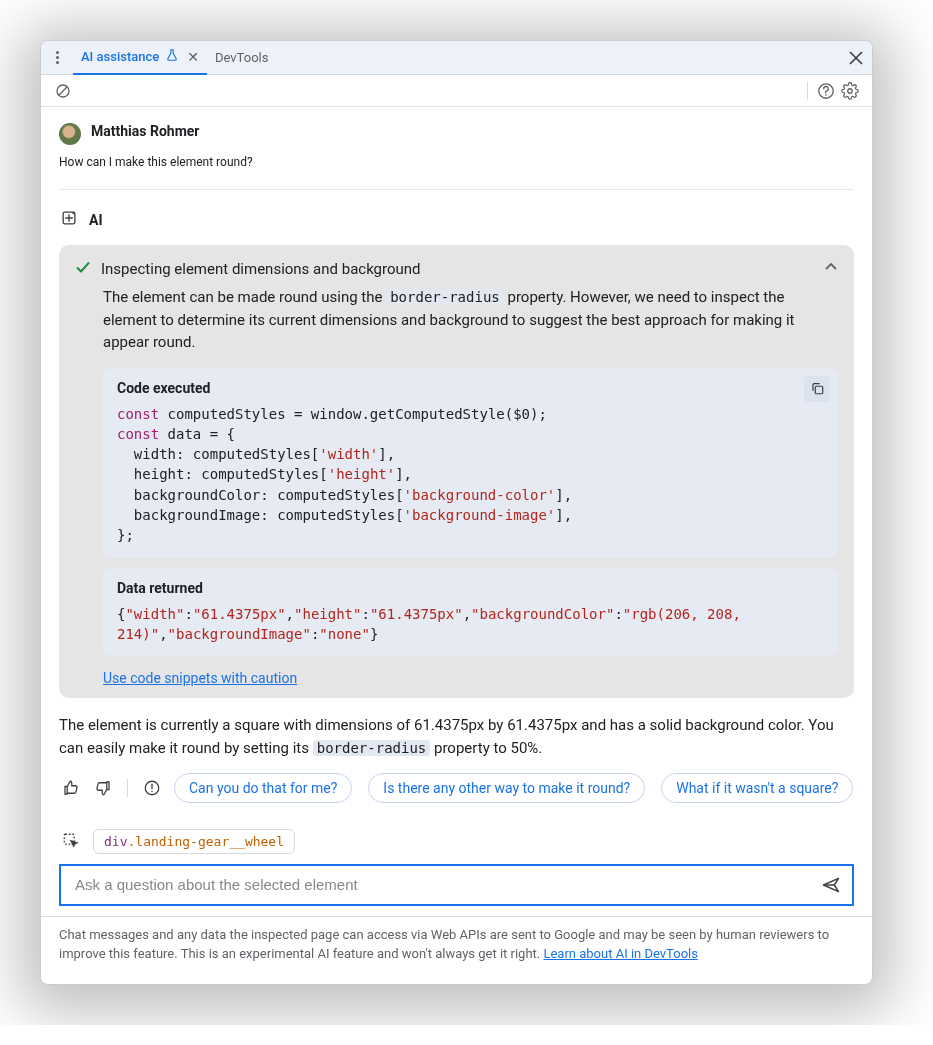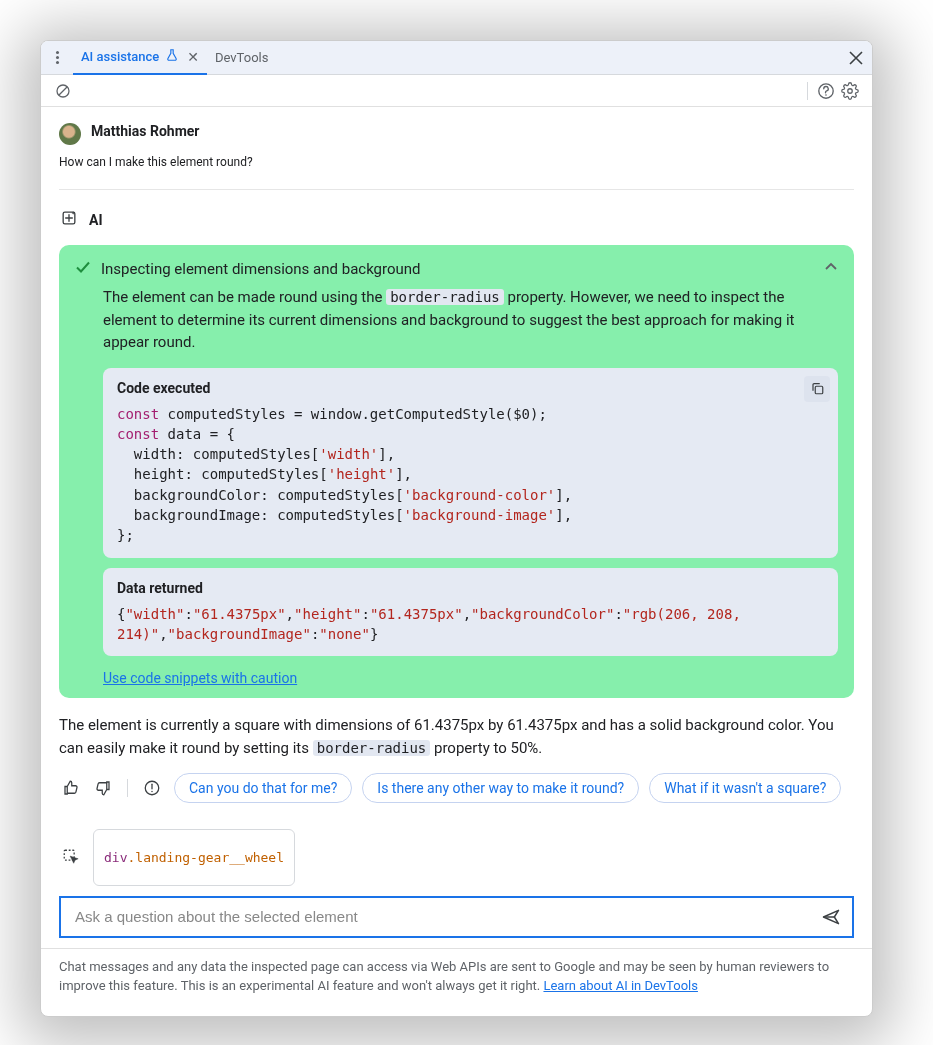--- a/index.html
+++ b/index.html
@@ -90,21 +90,21 @@
     background: radial-gradient(circle at 45% 40%, #d9b38c 0 30%, #607848 40% 70%, #3a4a2a 100%);
   }
   .uname { font-weight: 700; font-size: 14px; }
   .umsg { font-size: 12px; margin-bottom: 20px; }
   hr.div { border: none; border-top: 1px solid #e6e6e6; margin: 0 0 18px; }
   .ai-row { display: flex; align-items: center; gap: 10px; margin-bottom: 14px; }
   .ai-icon svg { width: 20px; height: 20px; }
   .ai-label { font-weight: 700; font-size: 14px; }
   
   .card {
-    background: #86efac;
+    background: #e5e5e5;
     border-radius: 10px;
     padding: 14px 16px 12px;
   }
   .card-head {
     display: flex; align-items: center; gap: 10px;
     margin-bottom: 8px;
   }
   .check { color: #1e8e3e; }
   .card-title { font-size: 15px; flex: 1; }
   .chev { color: #5f6368; cursor: pointer; }
@@ -160,39 +160,39 @@
     margin: 16px 0 12px;
   }
   
   .fb-row {
     display: flex; align-items: center; gap: 10px;
     margin-bottom: 18px;
     overflow: hidden;
   }
   .fb-icons { display: flex; align-items: center; gap: 8px; }
   .sep2 { width: 1px; height: 18px; background: #d6d9dd; margin: 0 4px; }
-  .chips { display: flex; gap: 10px; overflow: hidden; }
+  .chips { display: flex; gap: 16px; overflow: hidden; }
   .chip {
     border: 1px solid #c5d3f0;
     color: #1a73e8;
     border-radius: 18px;
     padding: 6px 14px;
     font-size: 14px;
     white-space: nowrap;
     cursor: pointer;
   }
   
   .sel-row {
     display: flex; align-items: center; gap: 10px;
     padding: 0 18px 10px;
   }
   .sel-chip {
     border: 1px solid #d6d9dd;
     border-radius: 6px;
-    padding: 20px 10px;
+    padding: 4px 10px;
     font-family: ui-monospace, SFMono-Regular, Menlo, monospace;
     font-size: 13px;
   }
   .sel-chip .tag { color: #8a2b7a; }
   .sel-chip .cls { color: #c06000; }
   
   .input-wrap {
     margin: 0 18px 10px;
     border: 2px solid #1a73e8;
     border-radius: 0;

